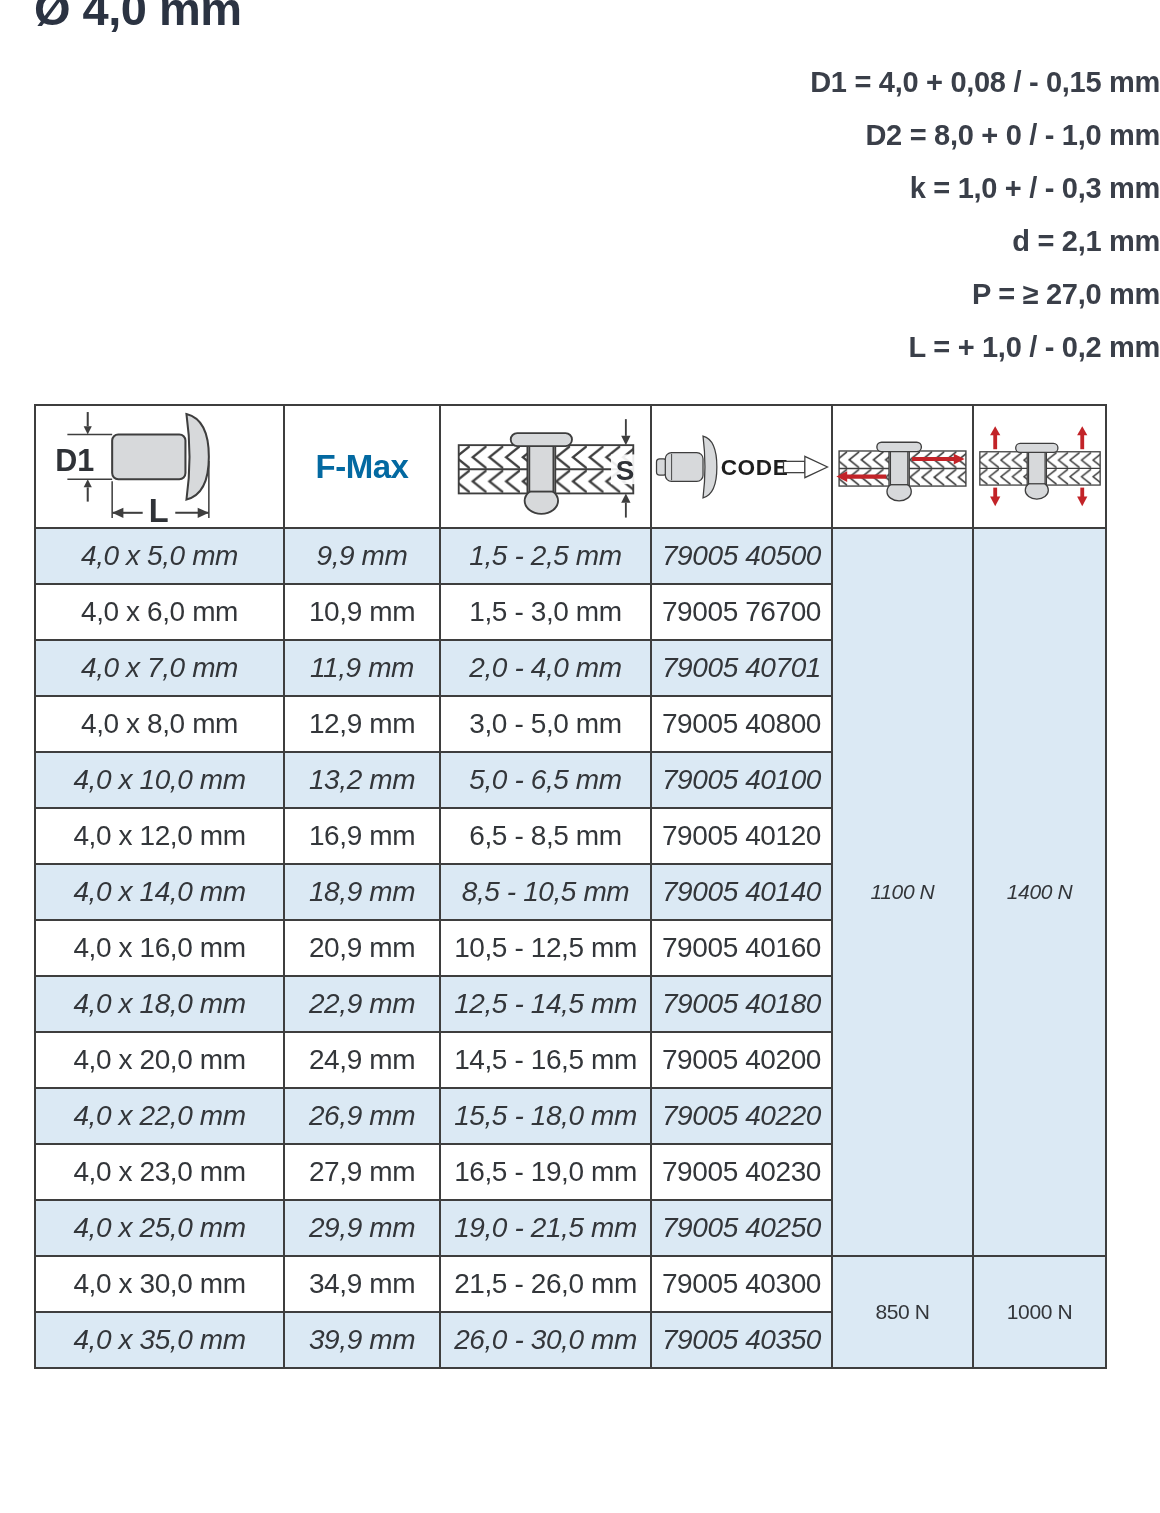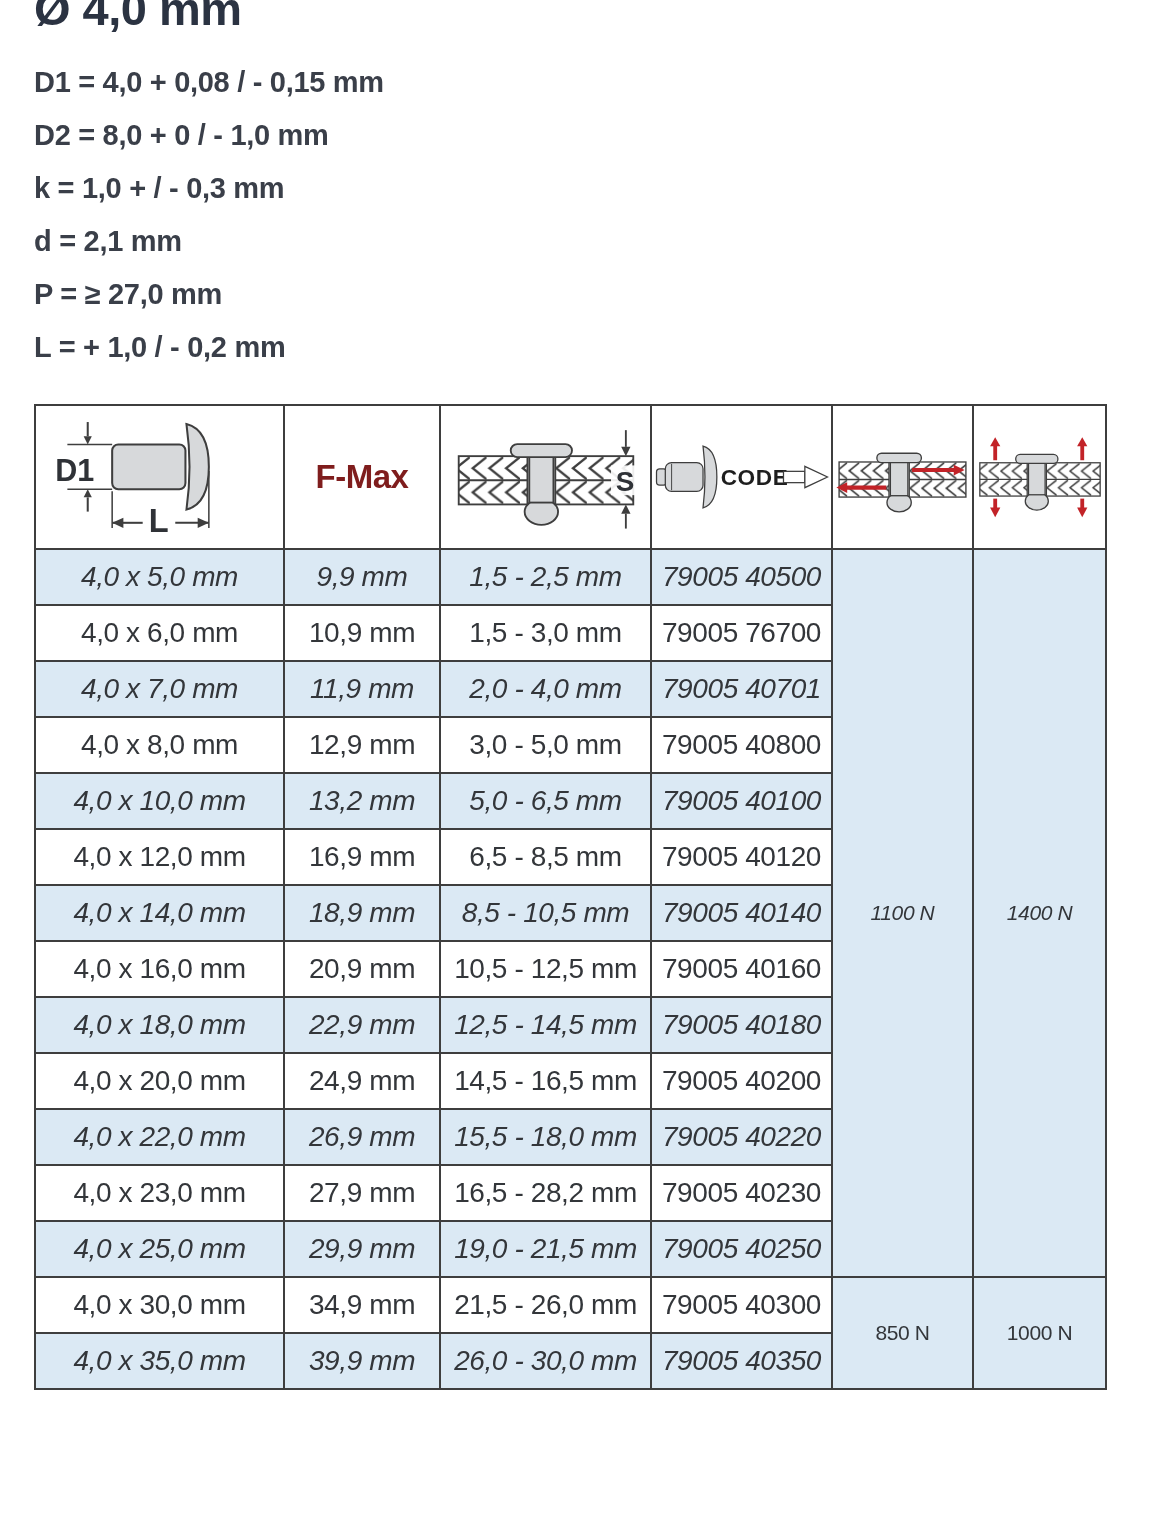--- a/index.html
+++ b/index.html
@@ -21,41 +21,41 @@
     overflow:hidden;
   }
   .page{padding:0 0 0 34px;}
   .title{
     font-size:47px;font-weight:bold;color:var(--title-color);
     line-height:50px;margin:-16px 0 0 0;letter-spacing:-0.5px;
   }
   .specs{list-style:none;margin:22px 0 0 0;padding:0;}
   .specs li{
     font-size:29px;font-weight:600;color:var(--body-text);
-    line-height:53px;letter-spacing:-0.3px;
+    line-height:53px;letter-spacing:-0.3px;text-align:right;
   }
   .drill-row{display:flex;align-items:center;gap:26px;margin-top:8px;height:42px;}
   .drill-row .lbl{font-size:29px;font-weight:600;letter-spacing:-0.3px;}
   table.spec-table{
     border-collapse:collapse;table-layout:fixed;
     width:1071px;margin:30px 0 0 0;
   }
   .spec-table th,.spec-table td{
     border:2px solid var(--border);
     text-align:center;vertical-align:middle;
     padding:0;
   }
-  .spec-table thead th{height:144px;background:#fff;}
+  .spec-table thead th{height:123px;background:#fff;}
   .spec-table tbody td{
     height:56px;font-size:28px;font-weight:500;
     color:var(--table-text);letter-spacing:-0.4px;
   }
   .spec-table tbody tr.alt td{background:var(--row-alt);font-style:italic;}
   .spec-table td.force{background:var(--row-alt);font-size:21px;}
-  th .fmax{font-size:33px;font-weight:600;color:#7f1d1d;letter-spacing:-0.5px;}
+  th .fmax{font-size:33px;font-weight:600;color:#0369a1;letter-spacing:-0.5px;}
   svg{display:block;margin:0 auto;}
   svg text{font-family:"Liberation Sans","DejaVu Sans",sans-serif;}
 </style>
 </head>
 <body>
 
 <svg width="0" height="0" style="position:absolute" aria-hidden="true">
   <defs>
     <pattern id="hatch" patternUnits="userSpaceOnUse" width="18" height="52" x="0" y="40">
       <path d="M18,1 L3,13 L18,25" fill="none" stroke="#3e3e3e" stroke-width="2.4"></path>
@@ -241,21 +241,21 @@
         </tr>
         <tr class="alt">
           <td>4,0 x 22,0 mm</td>
           <td>26,9 mm</td>
           <td>15,5 - 18,0 mm</td>
           <td>79005 40220</td>
         </tr>
         <tr>
           <td>4,0 x 23,0 mm</td>
           <td>27,9 mm</td>
-          <td>16,5 - 28,2 mm</td>
+          <td>16,5 - 19,0 mm</td>
           <td>79005 40230</td>
         </tr>
         <tr class="alt">
           <td>4,0 x 25,0 mm</td>
           <td>29,9 mm</td>
           <td>19,0 - 21,5 mm</td>
           <td>79005 40250</td>
         </tr>
         <tr>
           <td>4,0 x 30,0 mm</td>

